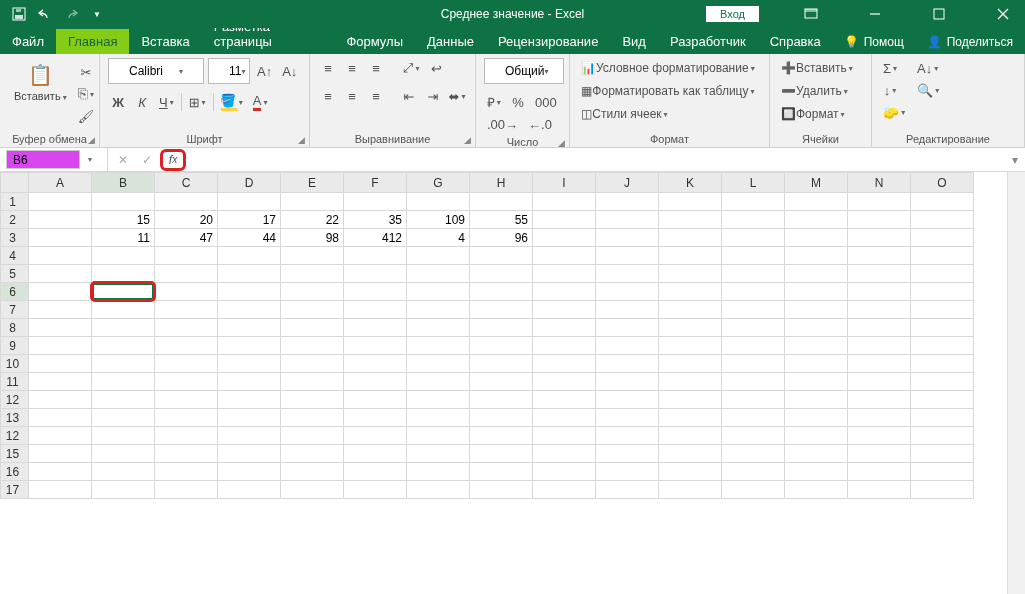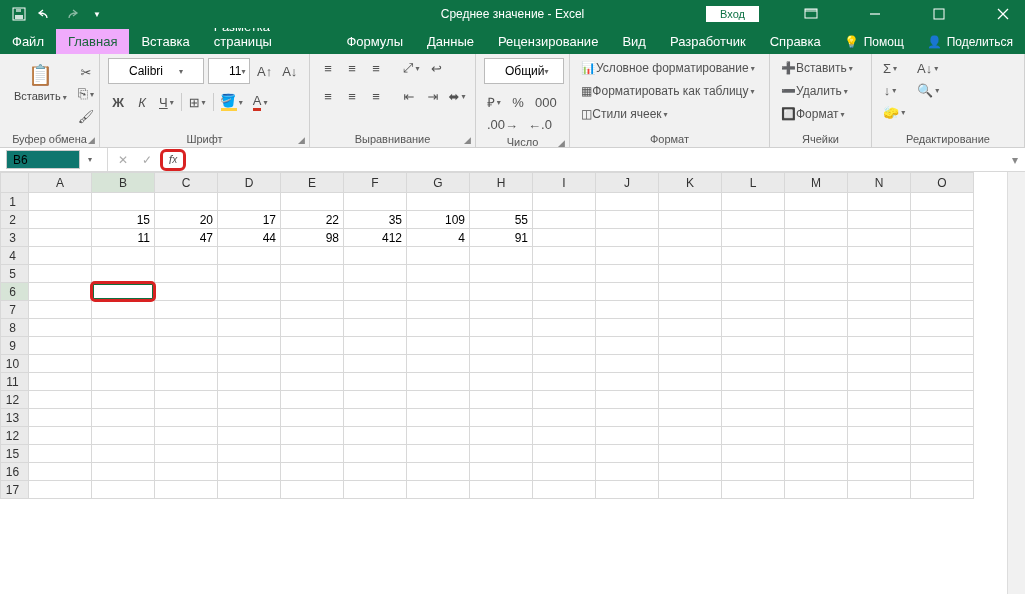--- a/index.html
+++ b/index.html
@@ -8,39 +8,39 @@
 .titlebar { background: #0e7245; height: 28px; display: flex; align-items: center; color: #fff; position: relative; }
 .qat { display: flex; align-items: center; gap: 4px; padding-left: 8px; }
 .qat-item { width: 22px; height: 22px; display: flex; align-items: center; justify-content: center; cursor: pointer; }
 .title { position: absolute; left: 50%; transform: translateX(-50%); font-size: 12px; }
 .winbtns { margin-left: auto; display: flex; align-items: center; gap: 20px; }
 .login-btn { background: #fff; color: #0e7245; font-size: 11px; padding: 2px 14px; margin-right: 10px; }
 .winbtn { width: 44px; height: 28px; display: flex; align-items: center; justify-content: center; }
 
 .tabs { background: #0e7245; height: 26px; display: flex; align-items: flex-end; color: #fff; font-size: 13px; }
 .tab { padding: 5px 12px; cursor: pointer; }
-.tab.active { background: #f0abfc; color: #1d643d; }
+.tab.active { background: #84cc16; color: #1d643d; }
 .tab-right { margin-left: auto; display: flex; }
 .tab-right .tab { font-size: 12px; display: flex; align-items: center; gap: 4px; }
 
 .ribbon { background: #f1f1f1; height: 94px; display: flex; border-bottom: 1px solid #d0d0d0; }
 .group { border-right: 1px solid #d0d0d0; padding: 4px 8px 2px; display: flex; flex-direction: column; justify-content: space-between; }
 .group-label { text-align: center; font-size: 11px; color: #555; padding-top: 2px; position: relative; }
 .group-label .launcher { position: absolute; right: -4px; bottom: 0; font-size: 9px; color: #888; cursor: pointer; }
 .group-body { display: flex; flex-direction: column; gap: 2px; flex: 1; }
 .row { display: flex; align-items: center; gap: 4px; }
 .rbtn { min-width: 20px; height: 20px; display: flex; align-items: center; justify-content: center; color: #525252; cursor: pointer; font-size: 13px; border: 1px solid transparent; padding: 0 2px; }
 .combo { background: #fff; border: 1px solid #bbb; height: 26px; display: flex; align-items: center; padding: 0 20px; font-size: 12px; }
 .big-btn { display: flex; flex-direction: column; align-items: center; gap: 2px; padding: 4px 6px; cursor: pointer; font-size: 11px; color: #444; }
 .big-icon { width: 26px; height: 26px; display: flex; align-items: center; justify-content: center; font-size: 20px; }
 .dd { font-size: 8px; color: #666; margin-left: 2px; }
 
 .fbar { height: 24px; border-bottom: 1px solid #d8d8d8; display: flex; align-items: center; background: #fff; }
 .namebox-wrap { display: flex; align-items: center; width: 108px; border-right: 1px solid #d8d8d8; height: 100%; }
-.namebox { border: 1px solid #ccc; margin: 0 6px; width: 74px; height: 19px; padding: 0 6px; font-size: 12px; background: #0f766e; display:flex; align-items:center; }
+.namebox { border: 1px solid #ccc; margin: 0 6px; width: 74px; height: 19px; padding: 0 6px; font-size: 12px; background: #d946ef; display:flex; align-items:center; }
 .fbar-btns { display: flex; align-items: center; padding: 0 4px; gap: 2px; }
 .fbtn { width: 22px; height: 20px; display: flex; align-items: center; justify-content: center; color: #aaa; cursor: pointer; }
 .fx-btn { border: 3px solid #d92222; border-radius: 6px; color: #555; font-style: italic; font-size: 12px; width: 26px; height: 22px; }
 .formula-input { flex: 1; height: 100%; padding: 0 6px; }
 .fbar-dd { width: 20px; text-align: center; color: #888; cursor: pointer; }
 
 .sheet-wrap { display: flex; height: calc(594px - 28px - 26px - 94px - 24px); }
 .sheet { flex: 1; overflow: hidden; position: relative; }
 table { border-collapse: collapse; table-layout: fixed; }
 th, td { border: 1px solid #d8d8d8; font-size: 12px; font-weight: normal; background: #fff; }
@@ -349,21 +349,21 @@
           </tr>
           <tr>
             <td class="rowhdr">3</td>
             <td></td>
             <td>11</td>
             <td>47</td>
             <td>44</td>
             <td>98</td>
             <td>412</td>
             <td>4</td>
-            <td>91</td>
+            <td>96</td>
             <td></td>
             <td></td>
             <td></td>
             <td></td>
             <td></td>
             <td></td>
             <td></td>
           </tr>
           <tr>
             <td class="rowhdr">4</td>

